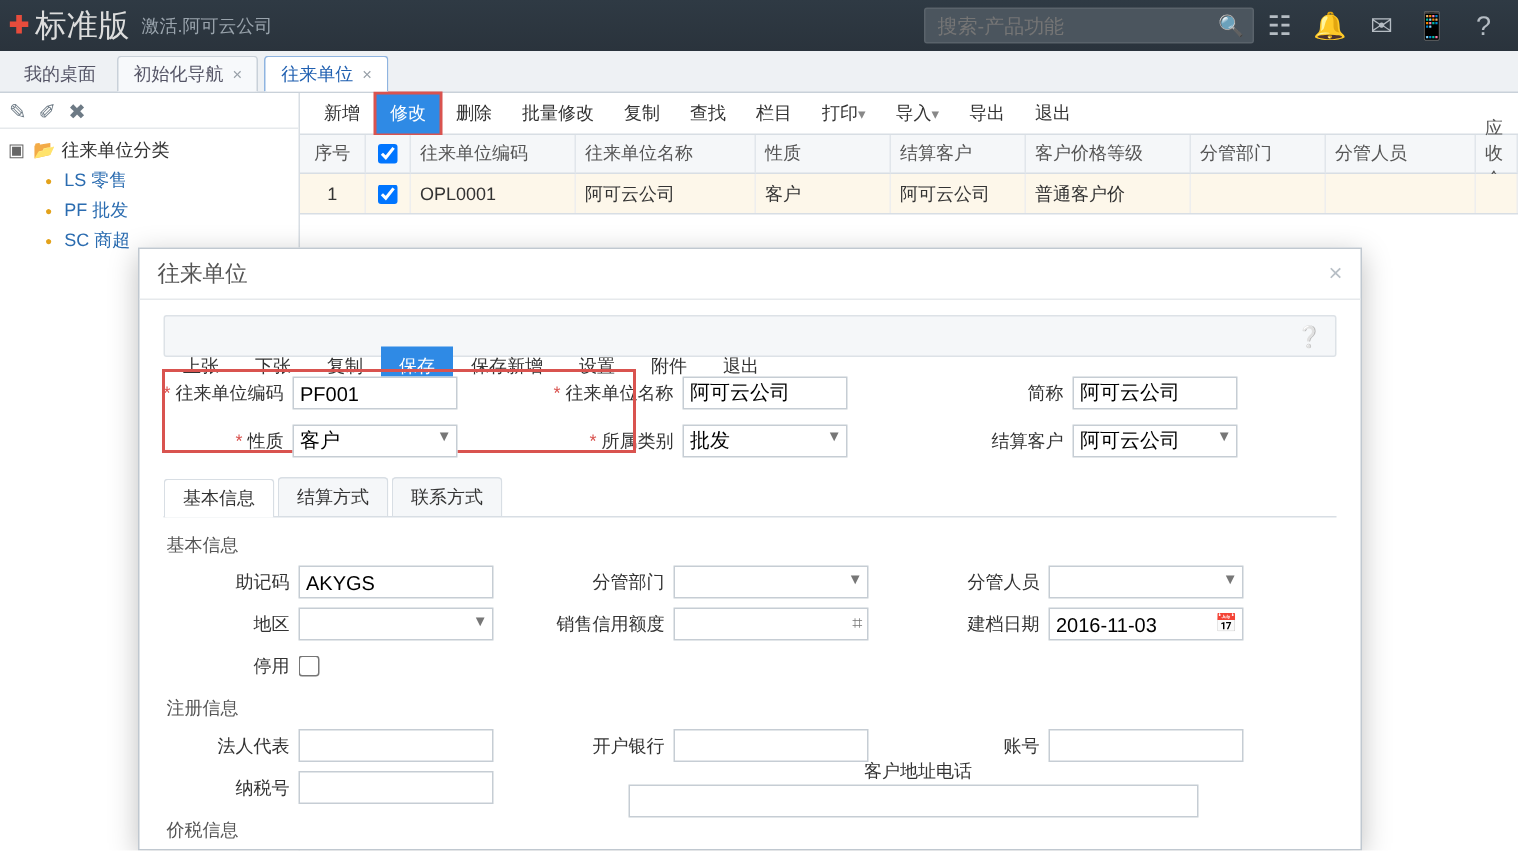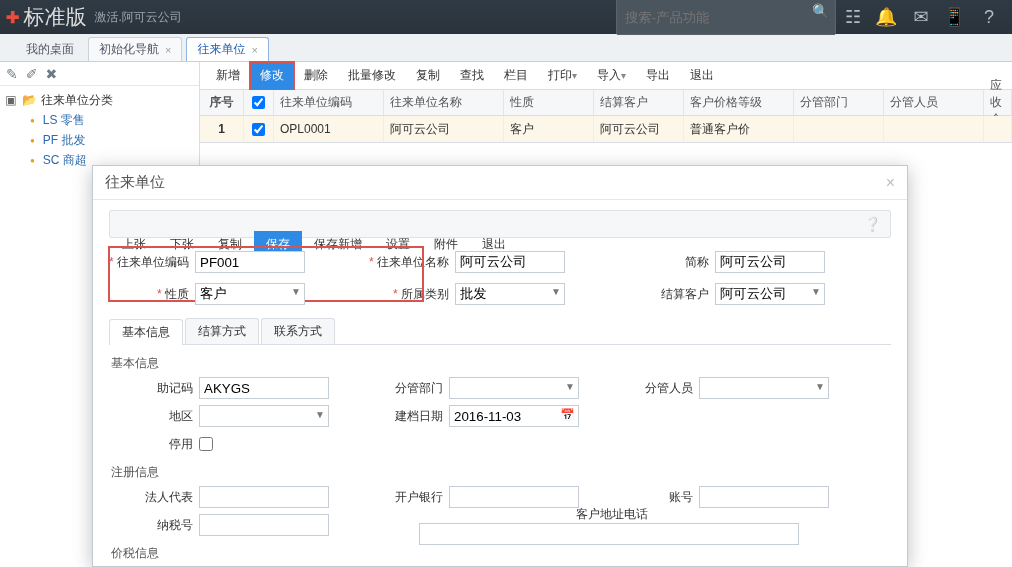--- a/index.html
+++ b/index.html
@@ -6,26 +6,26 @@
 body { width: 1012px; height: 567px; overflow: hidden; background: #fff; position: relative; font-size: 12px; color: #333; }
 
 
 .topbar { height: 34px; background: linear-gradient(#2f3a44,#2a333c); display: flex; align-items: center; color: #d0d5da; padding: 0 6px; }
 .topbar .brand { display:flex; align-items:center; gap:4px;}
 .topbar .brand .plus { color:#e74c3c; font-weight:bold; font-size:16px;}
 .topbar .brand .edition { font-size:21px; color:#ddd; }
 .topbar .brand .org { font-size:12px; color:#9aa4ad; margin-left:4px; }
 .topbar .spacer { flex:1; }
 .topbar .search { position:relative; }
-.topbar .search input { width:220px; height:36px; background:#4b555e; border:1px solid #5a636b; color:#c0c6cc; padding:0 26px 0 8px; border-radius:2px;}
+.topbar .search input { width:220px; height:24px; background:#4b555e; border:1px solid #5a636b; color:#c0c6cc; padding:0 26px 0 8px; border-radius:2px;}
 .topbar .search .mag { position:absolute; right:6px; top:4px; color:#c0c6cc; font-size:14px; pointer-events:none;}
 .topbar .tbicon { width:34px; text-align:center; color:#b5bcc3; font-size:18px; cursor:pointer; }
 
 
-.tabstrip { height:28px; background:#eef1f4; border-bottom:1px solid #c9d1d9; display:flex; align-items:flex-end; padding-left:16px; gap:4px;}
+.tabstrip { height:28px; background:#eef1f4; border-bottom:1px solid #c9d1d9; display:flex; align-items:flex-end; padding-left:6px; gap:4px;}
 .tab { height:24px; padding:0 10px; display:flex; align-items:center; gap:6px; background:#f7f9fb; border:1px solid #c9d1d9; border-bottom:none; border-radius:3px 3px 0 0; color:#556; cursor:pointer;}
 .tab.active { background:#fff; color:#1f5fb0; border-color:#8fb4e0; position:relative; z-index:2;}
 .tab .x { color:#98a0a8; font-size:11px;}
 .tab.first { background:transparent; border:none;}
 
 
 .main { display:flex; height: calc(567px - 34px - 28px); }
 .sidebar { width:200px; border-right:1px solid #d8dee4; background:#fff; }
 .sidebar .toolrow { height:24px; display:flex; align-items:center; gap:8px; padding:0 6px; border-bottom:1px solid #e6e9ec;}
 .sidebar .toolrow span { color:#6d7a85; font-size:14px; cursor:pointer;}
@@ -41,21 +41,21 @@
 .tb2 { height:28px; display:flex; align-items:center; border-bottom:1px solid #d8dee4; padding:0 6px; gap:0;}
 .tb2 .btn { padding:0 10px; height:28px; display:flex; align-items:center; cursor:pointer; color:#333;}
 .tb2 .btn.active { background:#2f8ae5; color:#ffffff;}
 .tb2 .btn.hi { outline:2px solid #d9534f; outline-offset:-1px;}
 .tb2 .drop::after { content:" ▾"; color:#888; font-size:10px;}
 
 .grid { border-bottom:1px solid #d8dee4; }
 .grid .row { display:flex; height:26px; align-items:stretch;}
 .grid .hdr .cell { background:#f5f7f9; border-right:1px solid #e1e6eb; border-bottom:1px solid #d8dee4; display:flex; align-items:center; padding:0 6px; color:#555; font-size:12px;}
 .grid .data .cell { background:#fdf7ea; border-right:1px solid #eee; display:flex; align-items:center; padding:0 6px;}
-.cell.idx{width:44px; justify-content:center;font-weight:bold;}
+.cell.idx{width:44px; justify-content:center;}
 .cell.chk{width:30px; justify-content:center;}
 .cell.code{width:110px;}
 .cell.name{width:120px;}
 .cell.nat{width:90px;}
 .cell.set{width:90px;}
 .cell.lvl{width:110px;}
 .cell.dept{width:90px;}
 .cell.person{width:100px;}
 .cell.rec{flex:1;}
 
@@ -281,20 +281,24 @@
             <span class="lbl">分管人员</span>
             <span class="sel"><input type="text" style=""><span class="arr">▼</span></span>
           </div>
       </div>
       <div class="line">
         <div class="fld">
             <span class="lbl">地区</span>
             <span class="sel"><input type="text" style=""><span class="arr">▼</span></span>
           </div>
         <div class="fld">
+            <span class="lbl">销售信用额度</span>
+            <span class="sel"><input type="text" style=""><span class="cal">⌗</span></span>
+          </div>
+        <div class="fld">
             <span class="lbl">建档日期</span>
             <span class="sel"><input type="text" value="2016-11-03" style=""><span class="cal">📅</span></span>
           </div>
       </div>
       <div class="line">
         <div class="fld">
             <span class="lbl">停用</span>
             <input type="checkbox" class="chk" style="">
           </div>
       </div>

